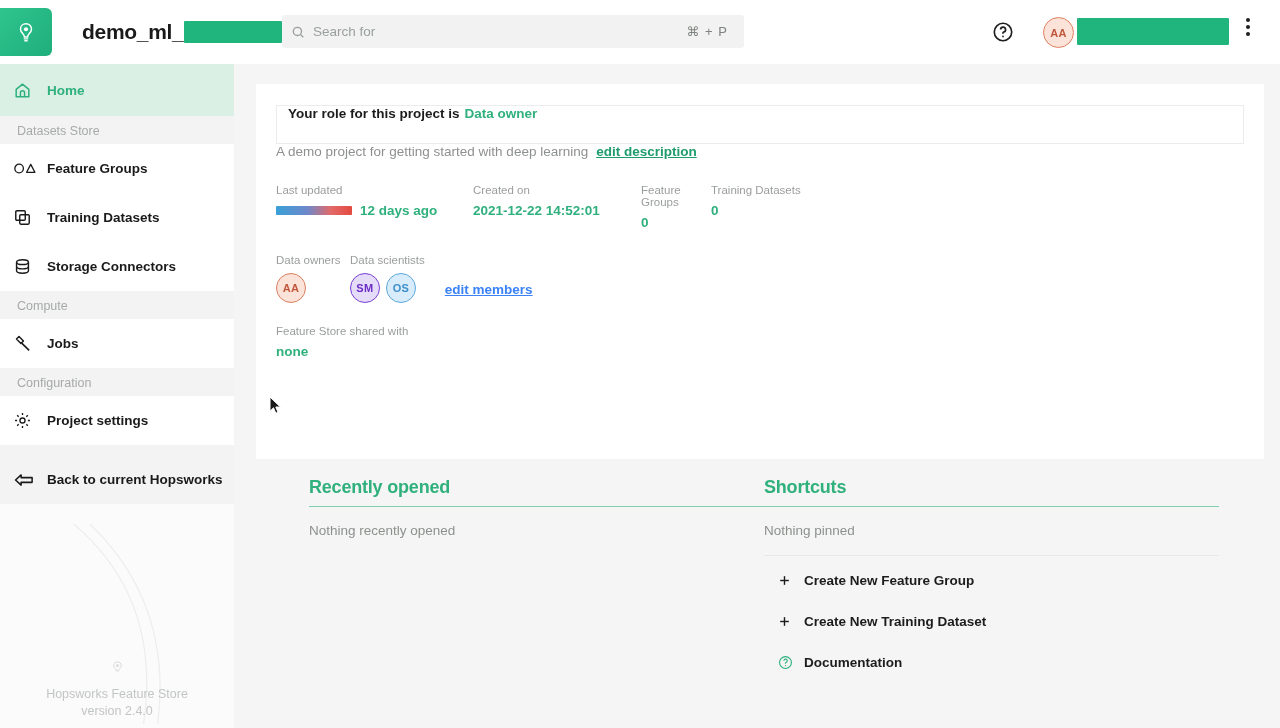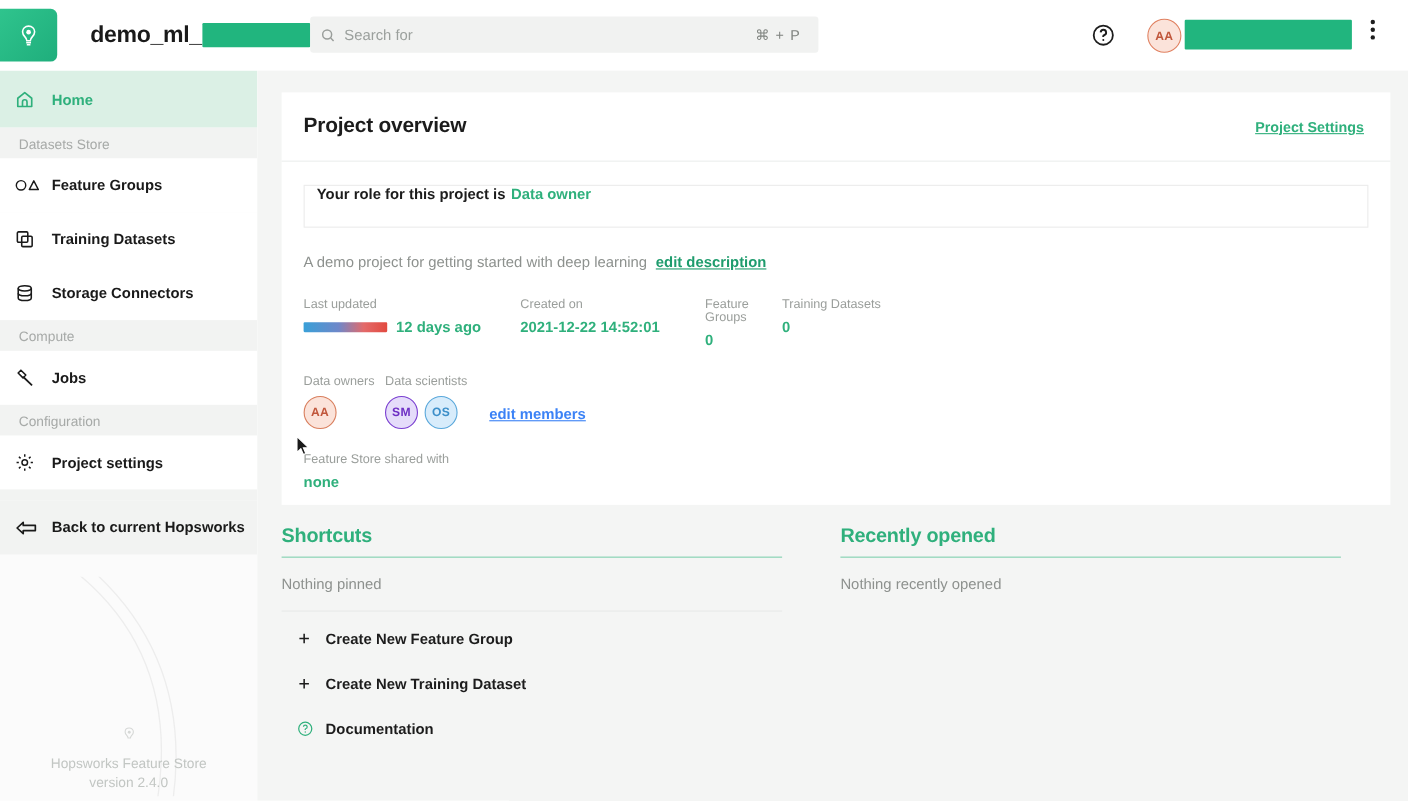--- a/index.html
+++ b/index.html
@@ -115,21 +115,21 @@
   #project-settings-link {
     font-size: 13px; font-weight: bold; color: #2fb07c;
     text-decoration: underline; cursor: pointer;
   }
   #overview-body { padding: 21px 20px 0 20px; }
   #role-box {
     border: 1px solid #ececec; height: 39px; display: flex; 
     padding-left: 11px; font-size: 13.5px; font-weight: bold; color: #1c1c1c;
   }
   #role-box .role-val { color: #2fb07c; margin-left: 5px; font-weight: bold; }
-  #desc-row { margin-top: 24px; font-size: 13.5px; color: #8d918e; display: flex; align-items: flex-end; }
+  #desc-row { font-size: 13.5px; color: #8d918e; display: flex; align-items: flex-end; }
   #edit-desc {
     margin-left: 8px; color: #1e9c6d; font-weight: bold;
     text-decoration: underline; cursor: pointer; font-size: 13.5px;
   }
 
   #stats-row { margin-top: 25px; display: flex; }
   .stat { }
   .stat-label { font-size: 11.5px; color: #9a9e9b; margin-bottom: 7px; }
   .stat-value { font-size: 13.5px; font-weight: bold; color: #2fb07c; display: flex; align-items: center; }
   #stat-updated { width: 197px; }
@@ -336,24 +336,20 @@
         </svg>
       </div>
       <div>Hopsworks Feature Store</div>
       <div>version 2.4.0</div>
     </div>
   </div>
 
   <div id="main">
 
     <div id="overview-card">
-      <div id="overview-head">
-        <div id="page-title">Project overview</div>
-        <div id="project-settings-link">Project Settings</div>
-      </div>
 
       <div id="overview-body">
 
         <div id="role-box">
           <span>Your role for this project is</span>
           <span class="role-val">Data owner</span>
         </div>
 
         <div id="desc-row">
           <span>A demo project for getting started with deep learning</span>
@@ -408,20 +404,25 @@
         <div id="shared-block">
           <div id="shared-label">Feature Store shared with</div>
           <div id="shared-value">none</div>
         </div>
 
       </div>
     </div>
 
     <div id="panels">
 
+      <div class="panel right">
+        <div class="panel-title">Recently opened</div>
+        <div class="panel-empty">Nothing recently opened</div>
+      </div>
+
       <div class="panel">
         <div class="panel-title">Shortcuts</div>
         <div class="panel-empty">Nothing pinned</div>
         <div id="shortcut-divider"></div>
 
         <div class="shortcut">
           <span class="sc-ico">
             <svg width="13" height="13" viewBox="0 0 24 24" fill="none" stroke="#1c1c1c" stroke-width="2.6">
                 <line x1="12" y1="4" x2="12" y2="20"></line>
                 <line x1="4" y1="12" x2="20" y2="12"></line>
@@ -445,25 +446,20 @@
             <svg width="15" height="15" viewBox="0 0 24 24" fill="none" stroke="#2fb07c" stroke-width="1.8">
               <circle cx="12" cy="12" r="9.5"></circle>
               <path d="M9.4 9.2a2.7 2.7 0 1 1 3.3 2.8c-.6.2-.8.7-.8 1.3v.5"></path>
               <circle cx="12" cy="16.8" r="1" fill="#2fb07c" stroke="none"></circle>
             </svg>
           </span>
           <span class="sc-label">Documentation</span>
         </div>
       </div>
 
-      <div class="panel right">
-        <div class="panel-title">Recently opened</div>
-        <div class="panel-empty">Nothing recently opened</div>
-      </div>
-
     </div>
   </div>
 
   <div id="cursor">
     <svg width="13" height="19" viewBox="0 0 13 19">
       <path d="M1 1 L1 15.2 L4.5 11.8 L6.8 17.2 L9 16.2 L6.8 11 L11.4 11 Z" fill="#1a1a1a" stroke="#ffffff" stroke-width="1"></path>
     </svg>
   </div>
 
 </div>

